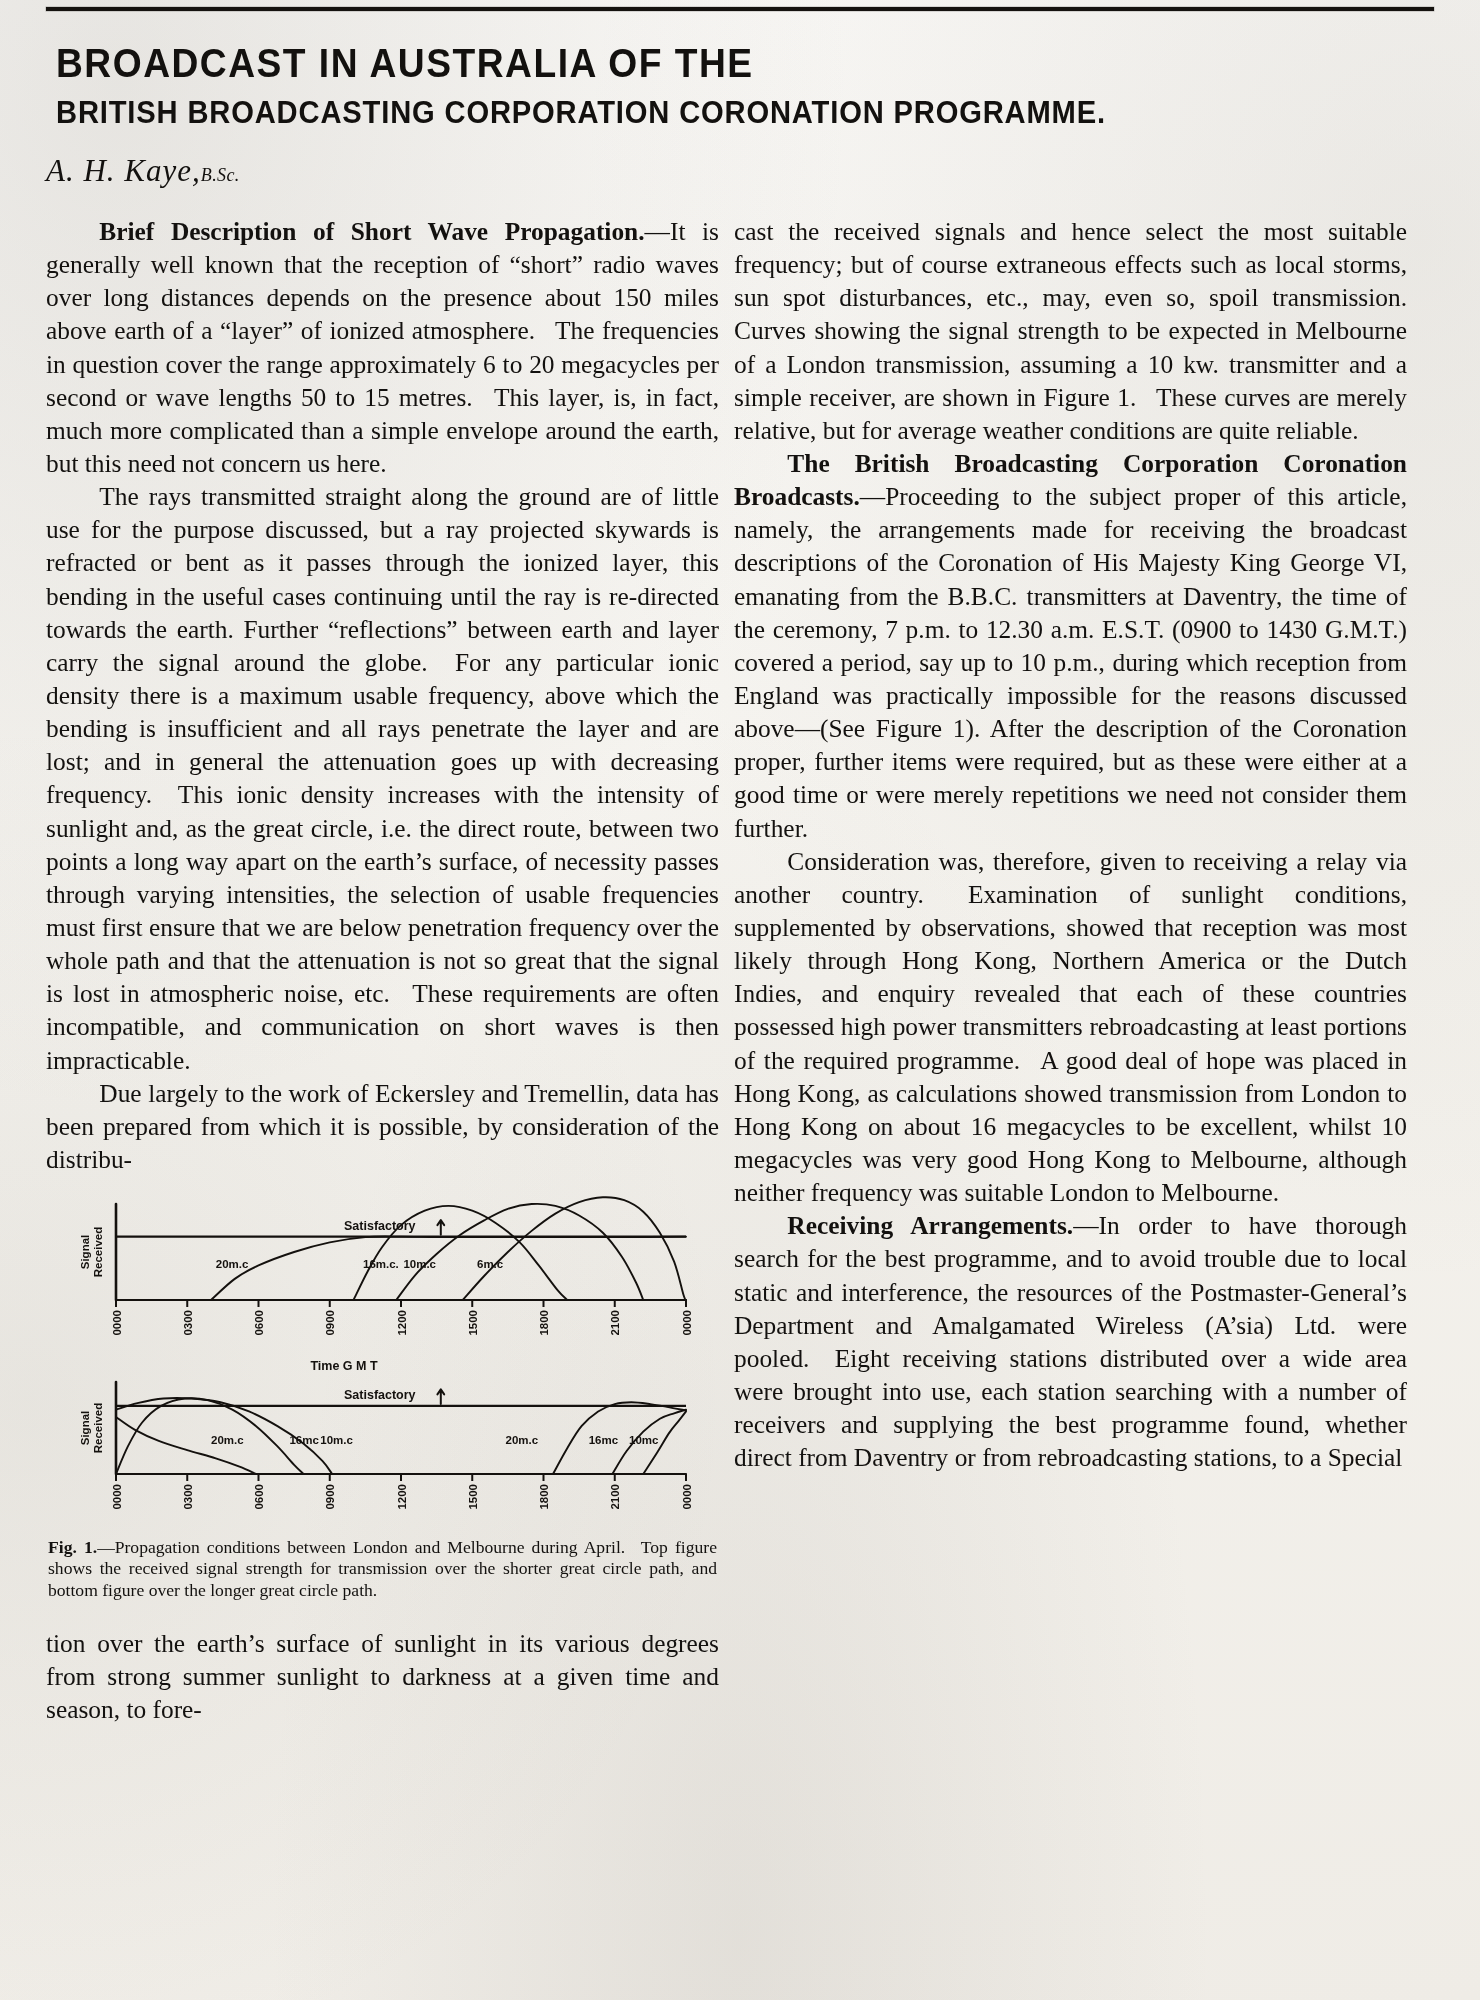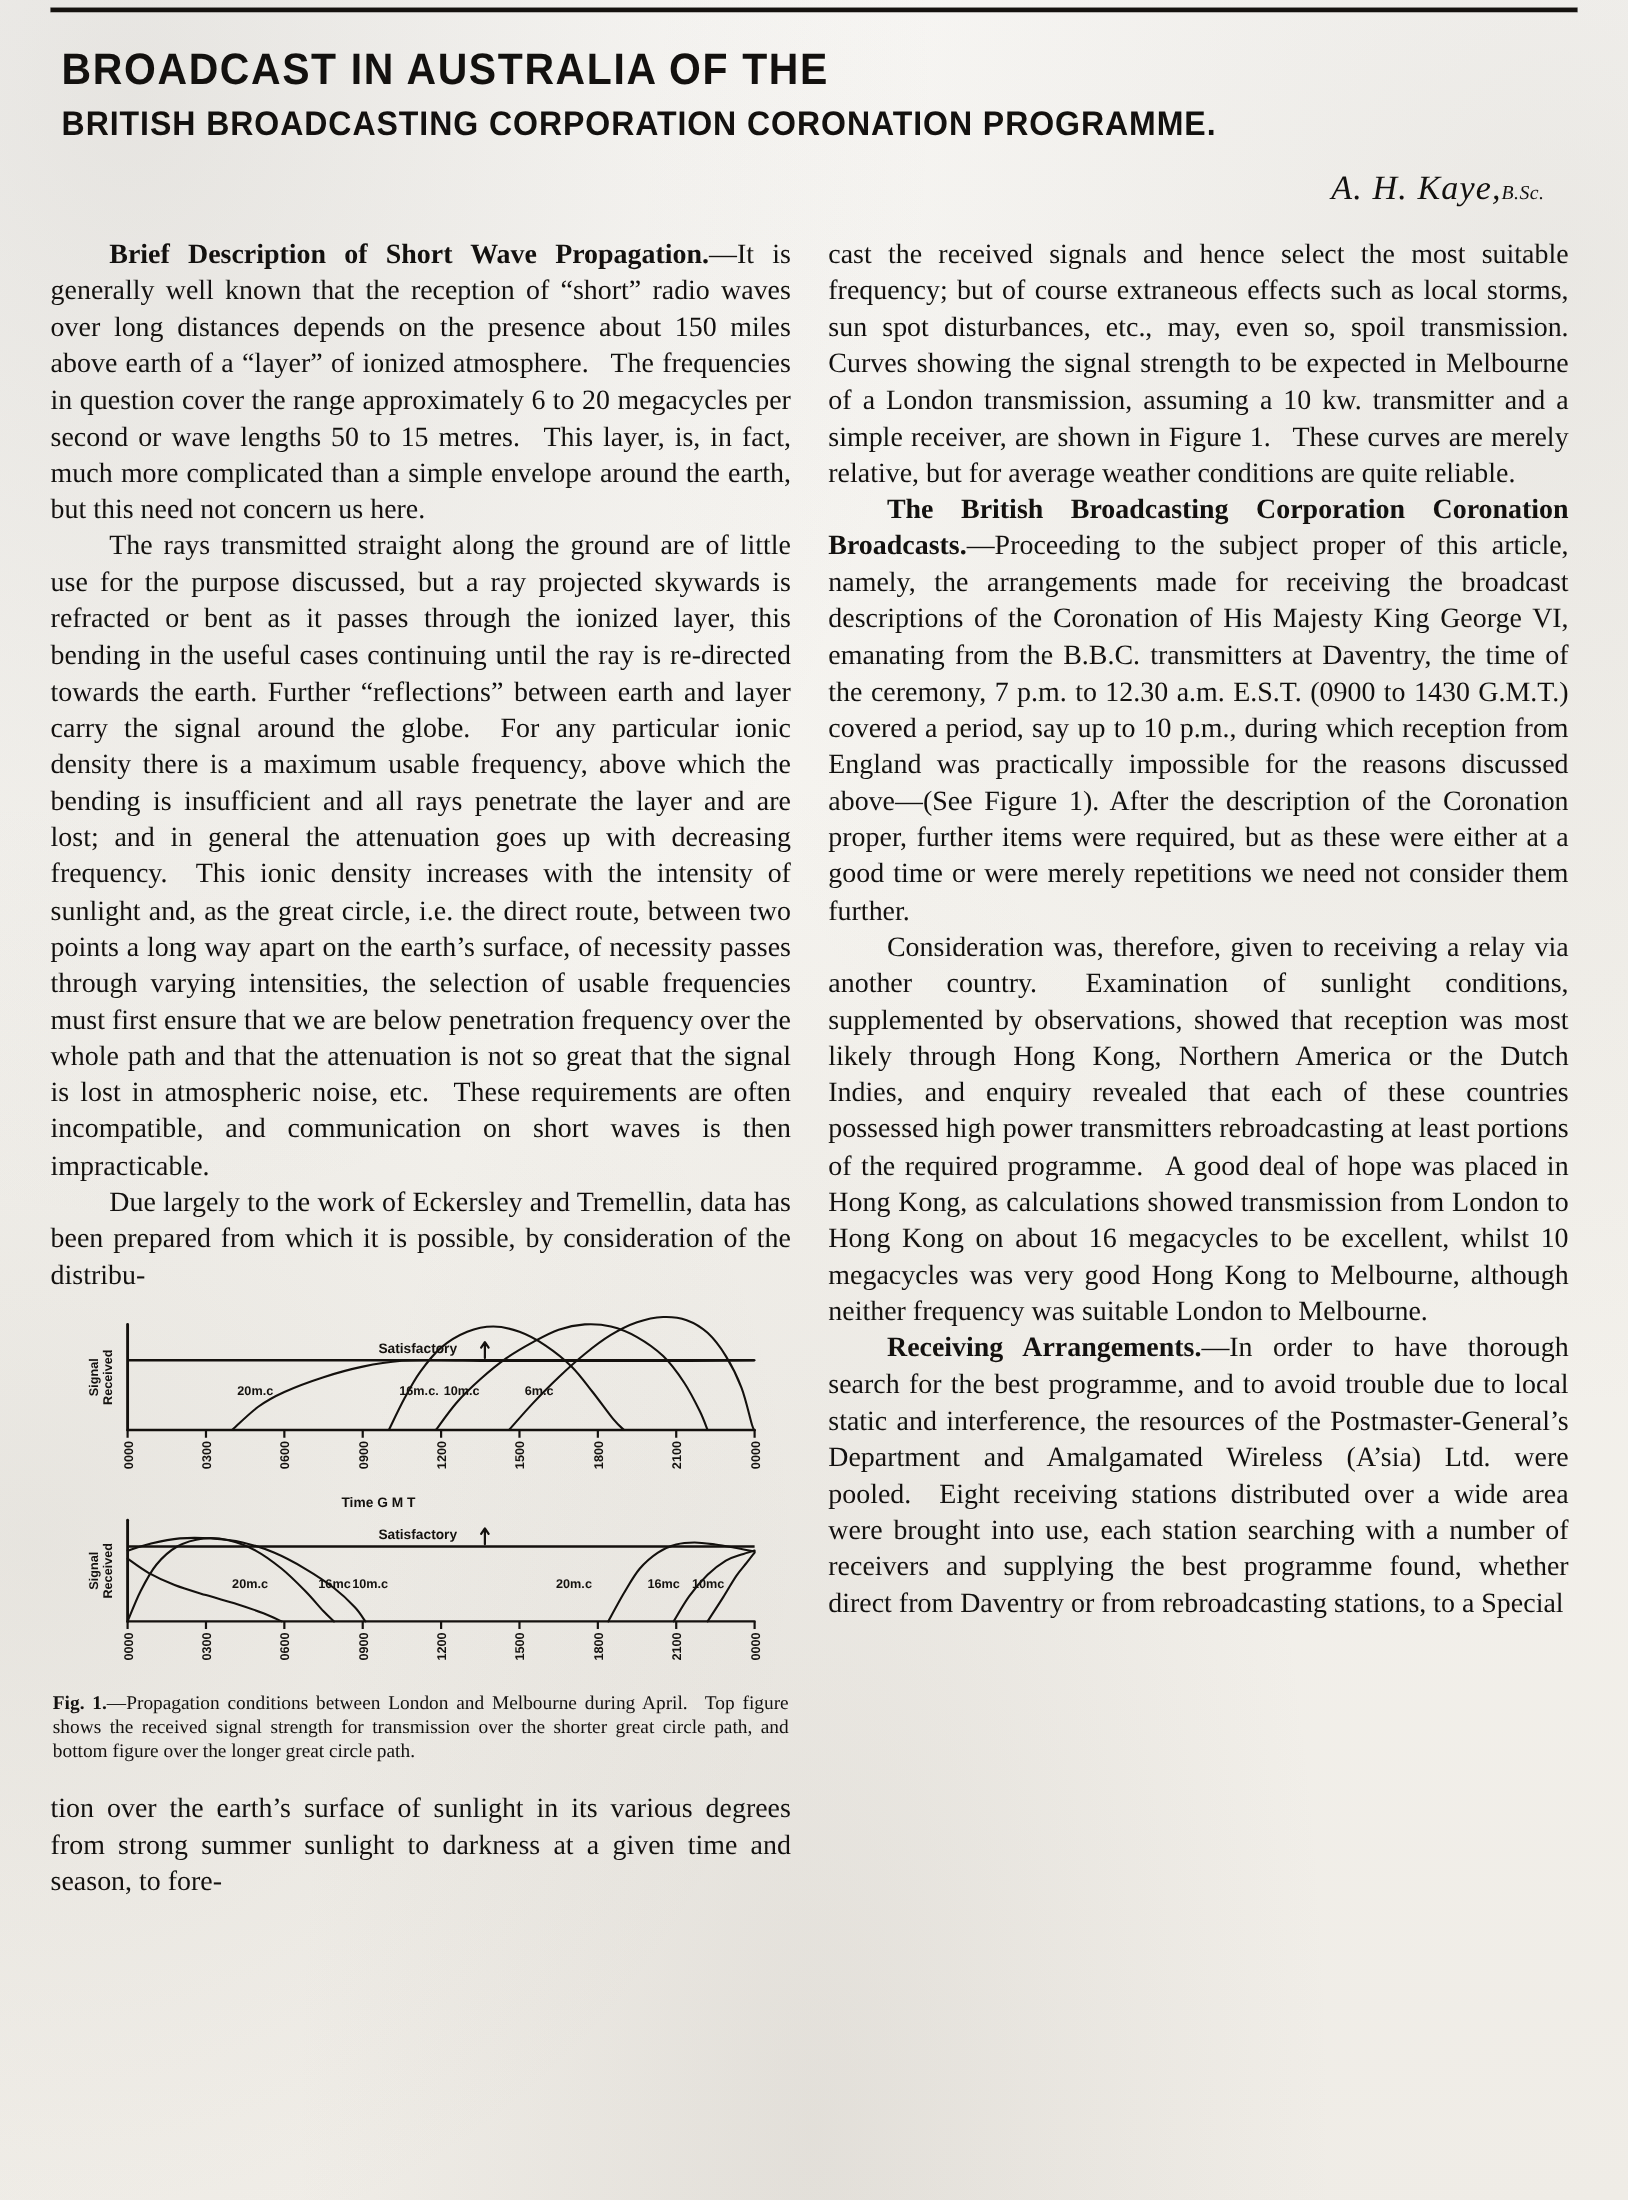--- a/index.html
+++ b/index.html
@@ -60,33 +60,32 @@
     font-family:"Liberation Sans", sans-serif;
     font-weight:bold;
     font-size:31px;
     letter-spacing:.9px;
     margin:9px 0 0 10px;
     transform:scaleX(.94);
     transform-origin:left center;
     white-space:nowrap;
   }
   .byline{
-    text-align:right;
     margin:22px 30px 0 0;
     font-style:italic;
     white-space:nowrap;
   }
   .byline .name{font-size:31px;letter-spacing:1px;}
   .byline .deg{font-size:18px;letter-spacing:.4px;}
 
   
   .cols{
     display:flex;
     margin-top:26px;
-    gap:34px;
+    gap:15px;
   }
   .col{width:673px;}
   p{
     margin:0;
     font-size:25.4px;
     line-height:1.305;
     text-align:justify;
     text-justify:inter-word;
     hyphens:none;
   }

